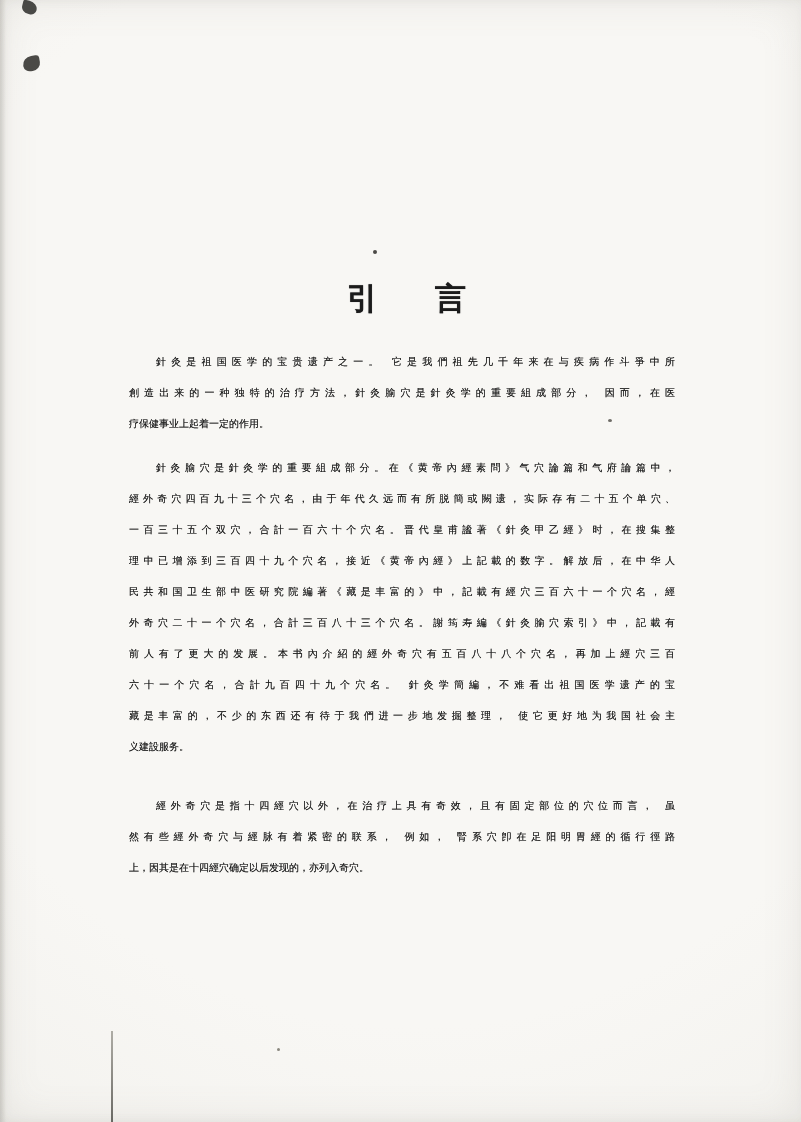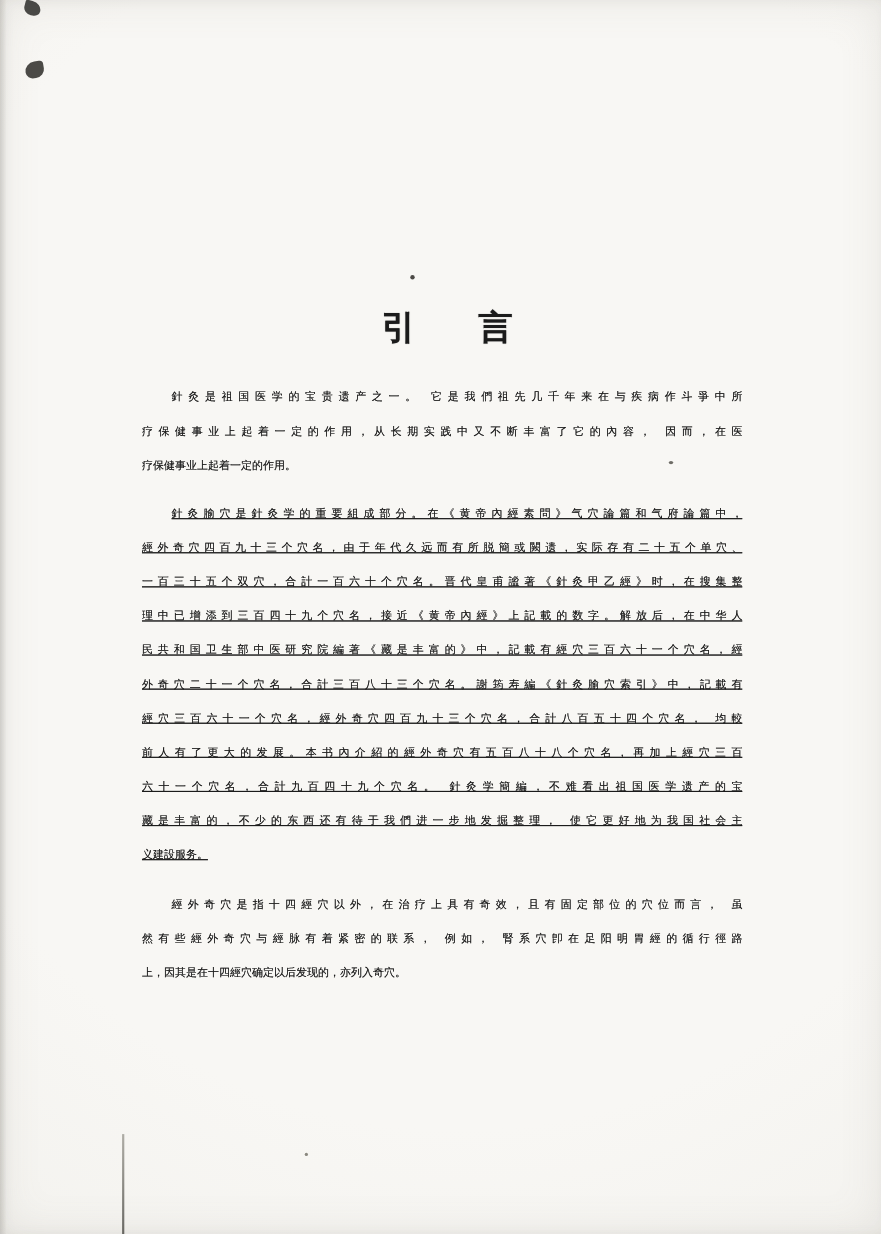--- a/index.html
+++ b/index.html
@@ -25,21 +25,21 @@
     justify-content: center;
     gap: 56px;
     margin: 0 0 31px 10px;
     font-size: 31px;
     line-height: 34px;
     font-weight: bold;
     letter-spacing: 1px;
     text-shadow: 0 0 0.7px rgba(20,20,20,0.75);
   }
   .para { margin: 0 0 13px 0; }
-  .para.para-2 { margin-bottom: 14px; text-decoration: underline; }
+  .para.para-2 { margin-bottom: 28px; }
   .para:last-child { margin-bottom: 16px; }
   .line {
     font-size: 10px;
     line-height: 31px;
     height: 31px;
     overflow: hidden;
     text-align: justify;
     text-align-last: justify;
     text-shadow: 0 0 0.55px rgba(25,25,25,0.65);
   }
@@ -70,32 +70,31 @@
 
   <div class="content">
 
     <h1 class="title">
       <span>引</span>
       <span>言</span>
     </h1>
 
     <div class="para para-1">
       <div class="line first">針灸是祖国医学的宝贵遗产之一。 它是我們祖先几千年来在与疾病作斗爭中所</div>
-      <div class="line">疗保健事业上起着一定的作用，从长期实践中又不断丰富了它的內容， 因而，在医</div>
+      <div class="line">創造出来的一种独特的治疗方法，針灸腧穴是針灸学的重要組成部分， 因而，在医</div>
       <div class="line last">疗保健事业上起着一定的作用。</div>
     </div>
 
     <div class="para para-2">
       <div class="line first">針灸腧穴是針灸学的重要組成部分。在《黄帝內經素問》气穴論篇和气府論篇中，</div>
       <div class="line">經外奇穴四百九十三个穴名，由于年代久远而有所脱簡或闕遗，实际存有二十五个单穴、</div>
       <div class="line">一百三十五个双穴，合計一百六十个穴名。晋代皇甫謐著《針灸甲乙經》时，在搜集整</div>
       <div class="line">理中已增添到三百四十九个穴名，接近《黄帝內經》上記載的数字。解放后，在中华人</div>
       <div class="line">民共和国卫生部中医研究院編著《藏是丰富的》中，記載有經穴三百六十一个穴名，經</div>
       <div class="line">外奇穴二十一个穴名，合計三百八十三个穴名。謝筠寿編《針灸腧穴索引》中，記載有</div>
-      <div class="line">經穴三百六十一个穴名，經外奇穴四百九十三个穴名，合計八百五十四个穴名， 均較</div>
       <div class="line">前人有了更大的发展。本书內介紹的經外奇穴有五百八十八个穴名，再加上經穴三百</div>
       <div class="line">六十一个穴名，合計九百四十九个穴名。 針灸学簡編，不难看出祖国医学遗产的宝</div>
       <div class="line">藏是丰富的，不少的东西还有待于我們进一步地发掘整理， 使它更好地为我国社会主</div>
       <div class="line last">义建設服务。</div>
     </div>
 
     <div class="para para-3">
       <div class="line first">經外奇穴是指十四經穴以外，在治疗上具有奇效，且有固定部位的穴位而言， 虽</div>
       <div class="line">然有些經外奇穴与經脉有着紧密的联系， 例如， 腎系穴卽在足阳明胃經的循行徑路</div>
       <div class="line last">上，因其是在十四經穴确定以后发现的，亦列入奇穴。</div>

